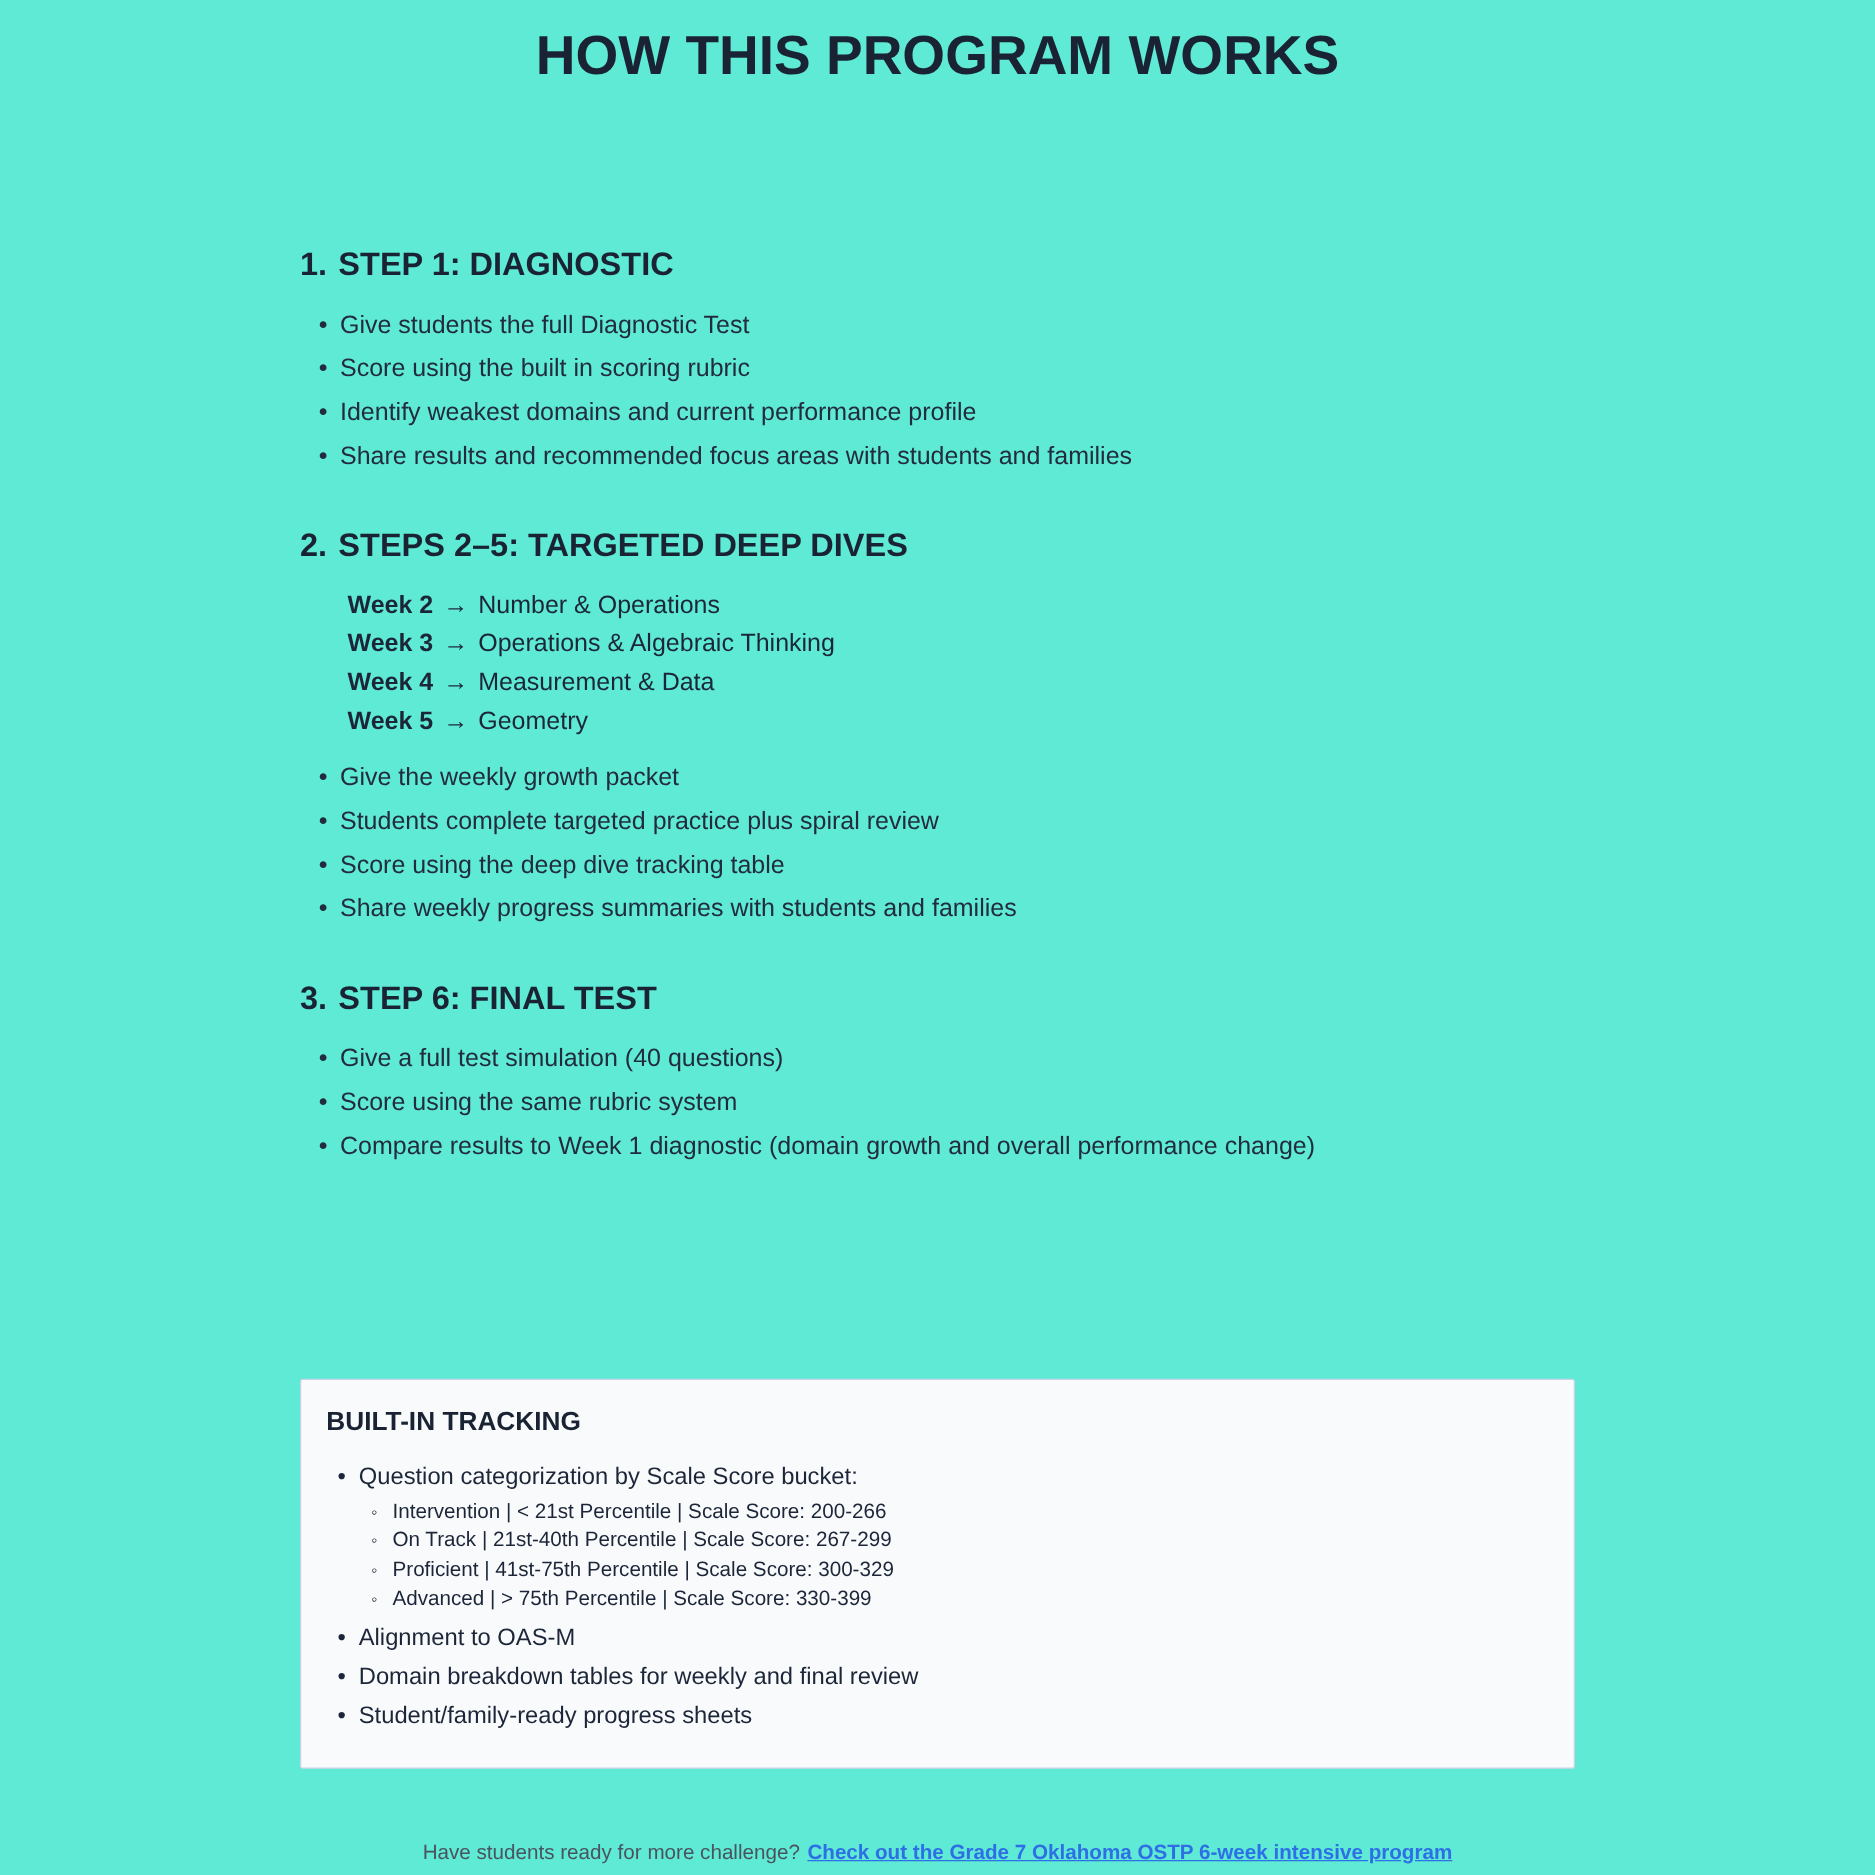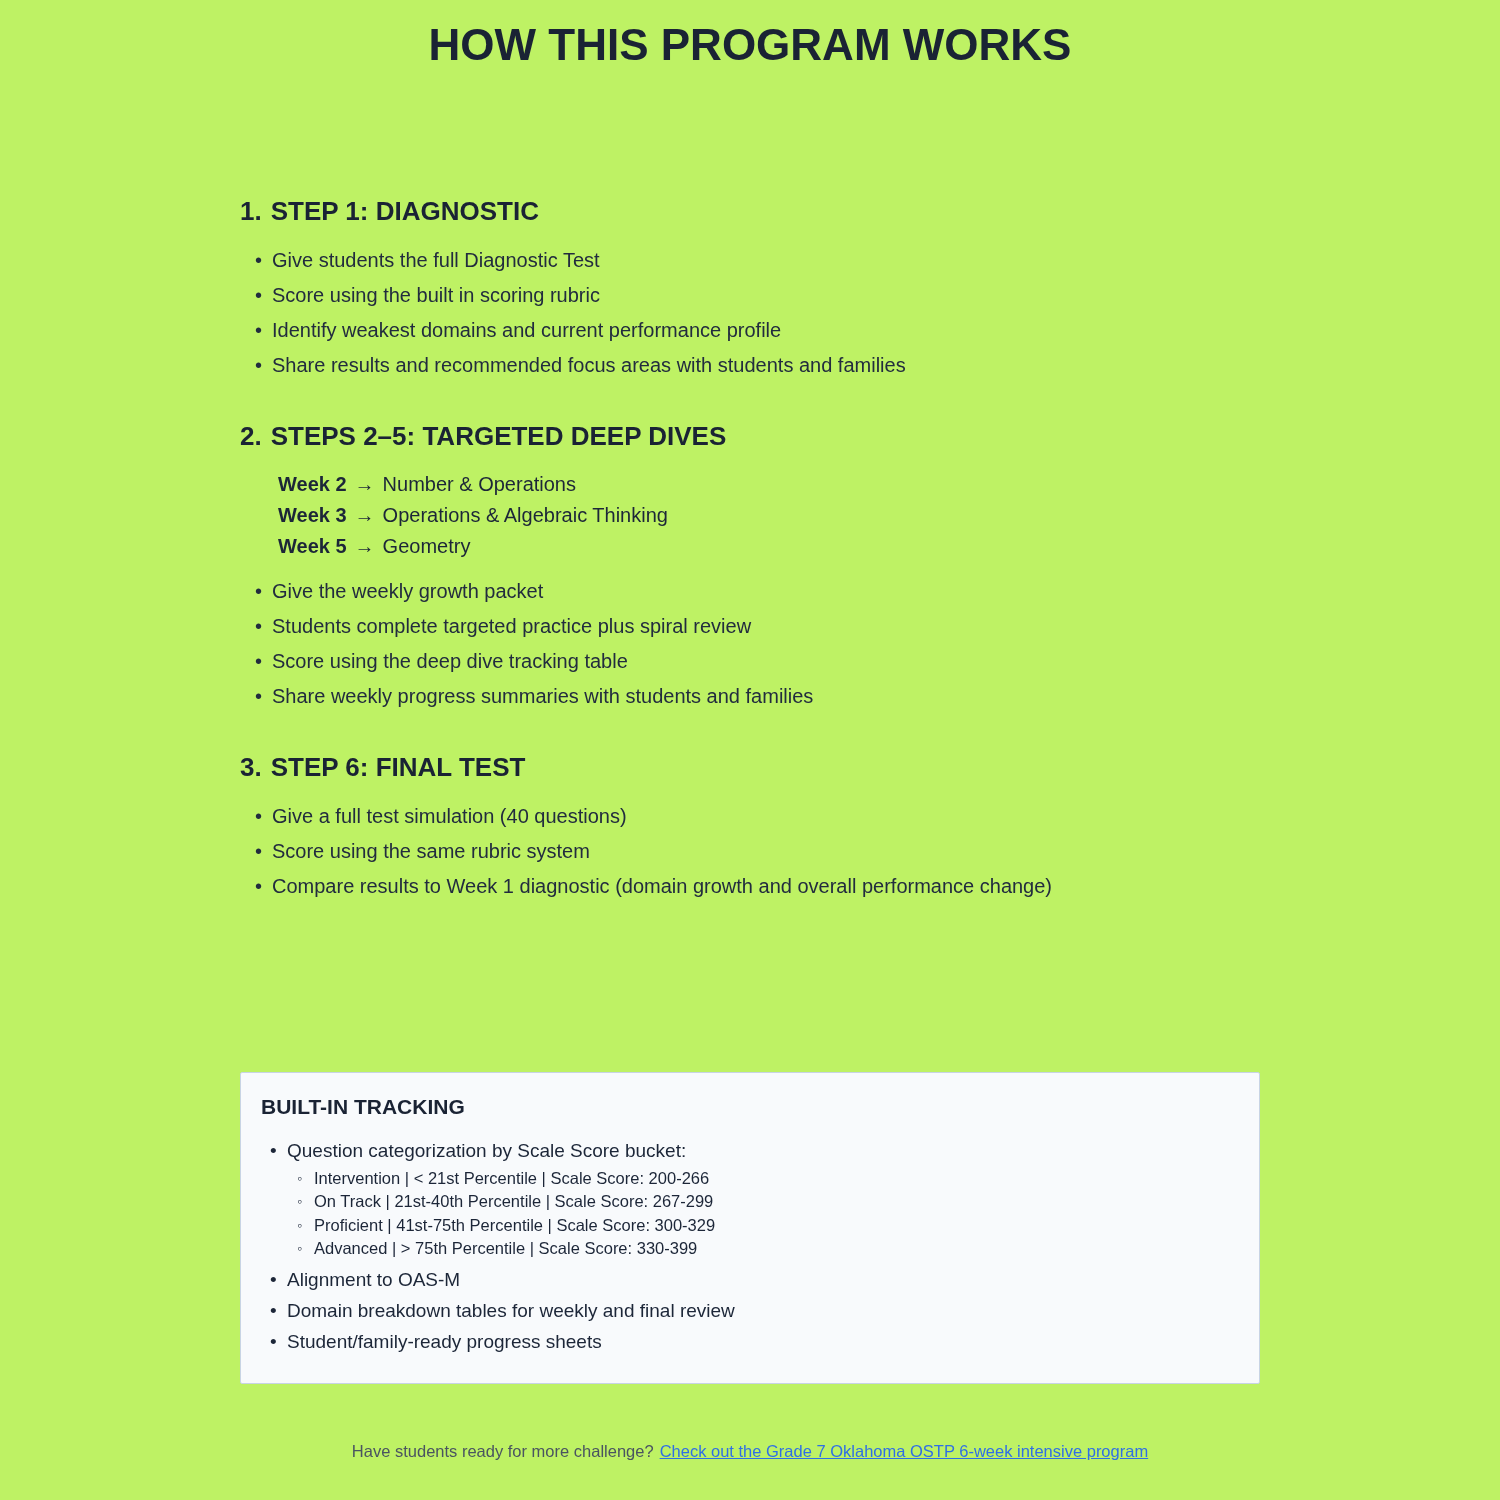--- a/index.html
+++ b/index.html
@@ -5,21 +5,21 @@
   * { box-sizing: border-box; }
   html, body { margin: 0; padding: 0; background: #ffffff; }
   body {
     font-family: "Liberation Sans", sans-serif;
     color: #1c2638;
   }
   .page {
     position: relative;
     width: 1500px;
     height: 1500px;
-    background: #bef264;
+    background: #5eead4;
     overflow: hidden;
   }
   h1.page-title {
     margin: 0;
     padding-top: 22px;
     font-size: 44px;
     line-height: 1.05;
     font-weight: bold;
     text-align: center;
     color: #1a2334;
@@ -113,21 +113,21 @@
   }
   .footer {
     margin-top: 58px;
     text-align: center;
     font-size: 16.5px;
     color: #4a5461;
   }
   .footer a {
     margin-left: 6px;
     color: #2f6fe5;
-    font-weight: normal;
+    font-weight: bold;
     text-decoration: underline;
     cursor: pointer;
   }
 </style>
 </head>
 <body>
 
 <div class="page">
 
   <h1 class="page-title">HOW THIS PROGRAM WORKS</h1>
@@ -149,20 +149,23 @@
     <section class="step">
       <h2 class="section-heading">
         <span class="num">2.</span><span>STEPS 2–5: TARGETED DEEP DIVES</span>
       </h2>
       <div class="weeks">
         <div class="week-row">
           <span class="wk">Week 2</span><span class="arrow">→</span><span>Number &amp; Operations</span>
         </div>
         <div class="week-row">
           <span class="wk">Week 3</span><span class="arrow">→</span><span>Operations &amp; Algebraic Thinking</span>
+        </div>
+        <div class="week-row">
+          <span class="wk">Week 4</span><span class="arrow">→</span><span>Measurement &amp; Data</span>
         </div>
         <div class="week-row">
           <span class="wk">Week 5</span><span class="arrow">→</span><span>Geometry</span>
         </div>
       </div>
       <ul class="bullets">
         <li>Give the weekly growth packet</li>
         <li>Students complete targeted practice plus spiral review</li>
         <li>Score using the deep dive tracking table</li>
         <li>Share weekly progress summaries with students and families</li>

